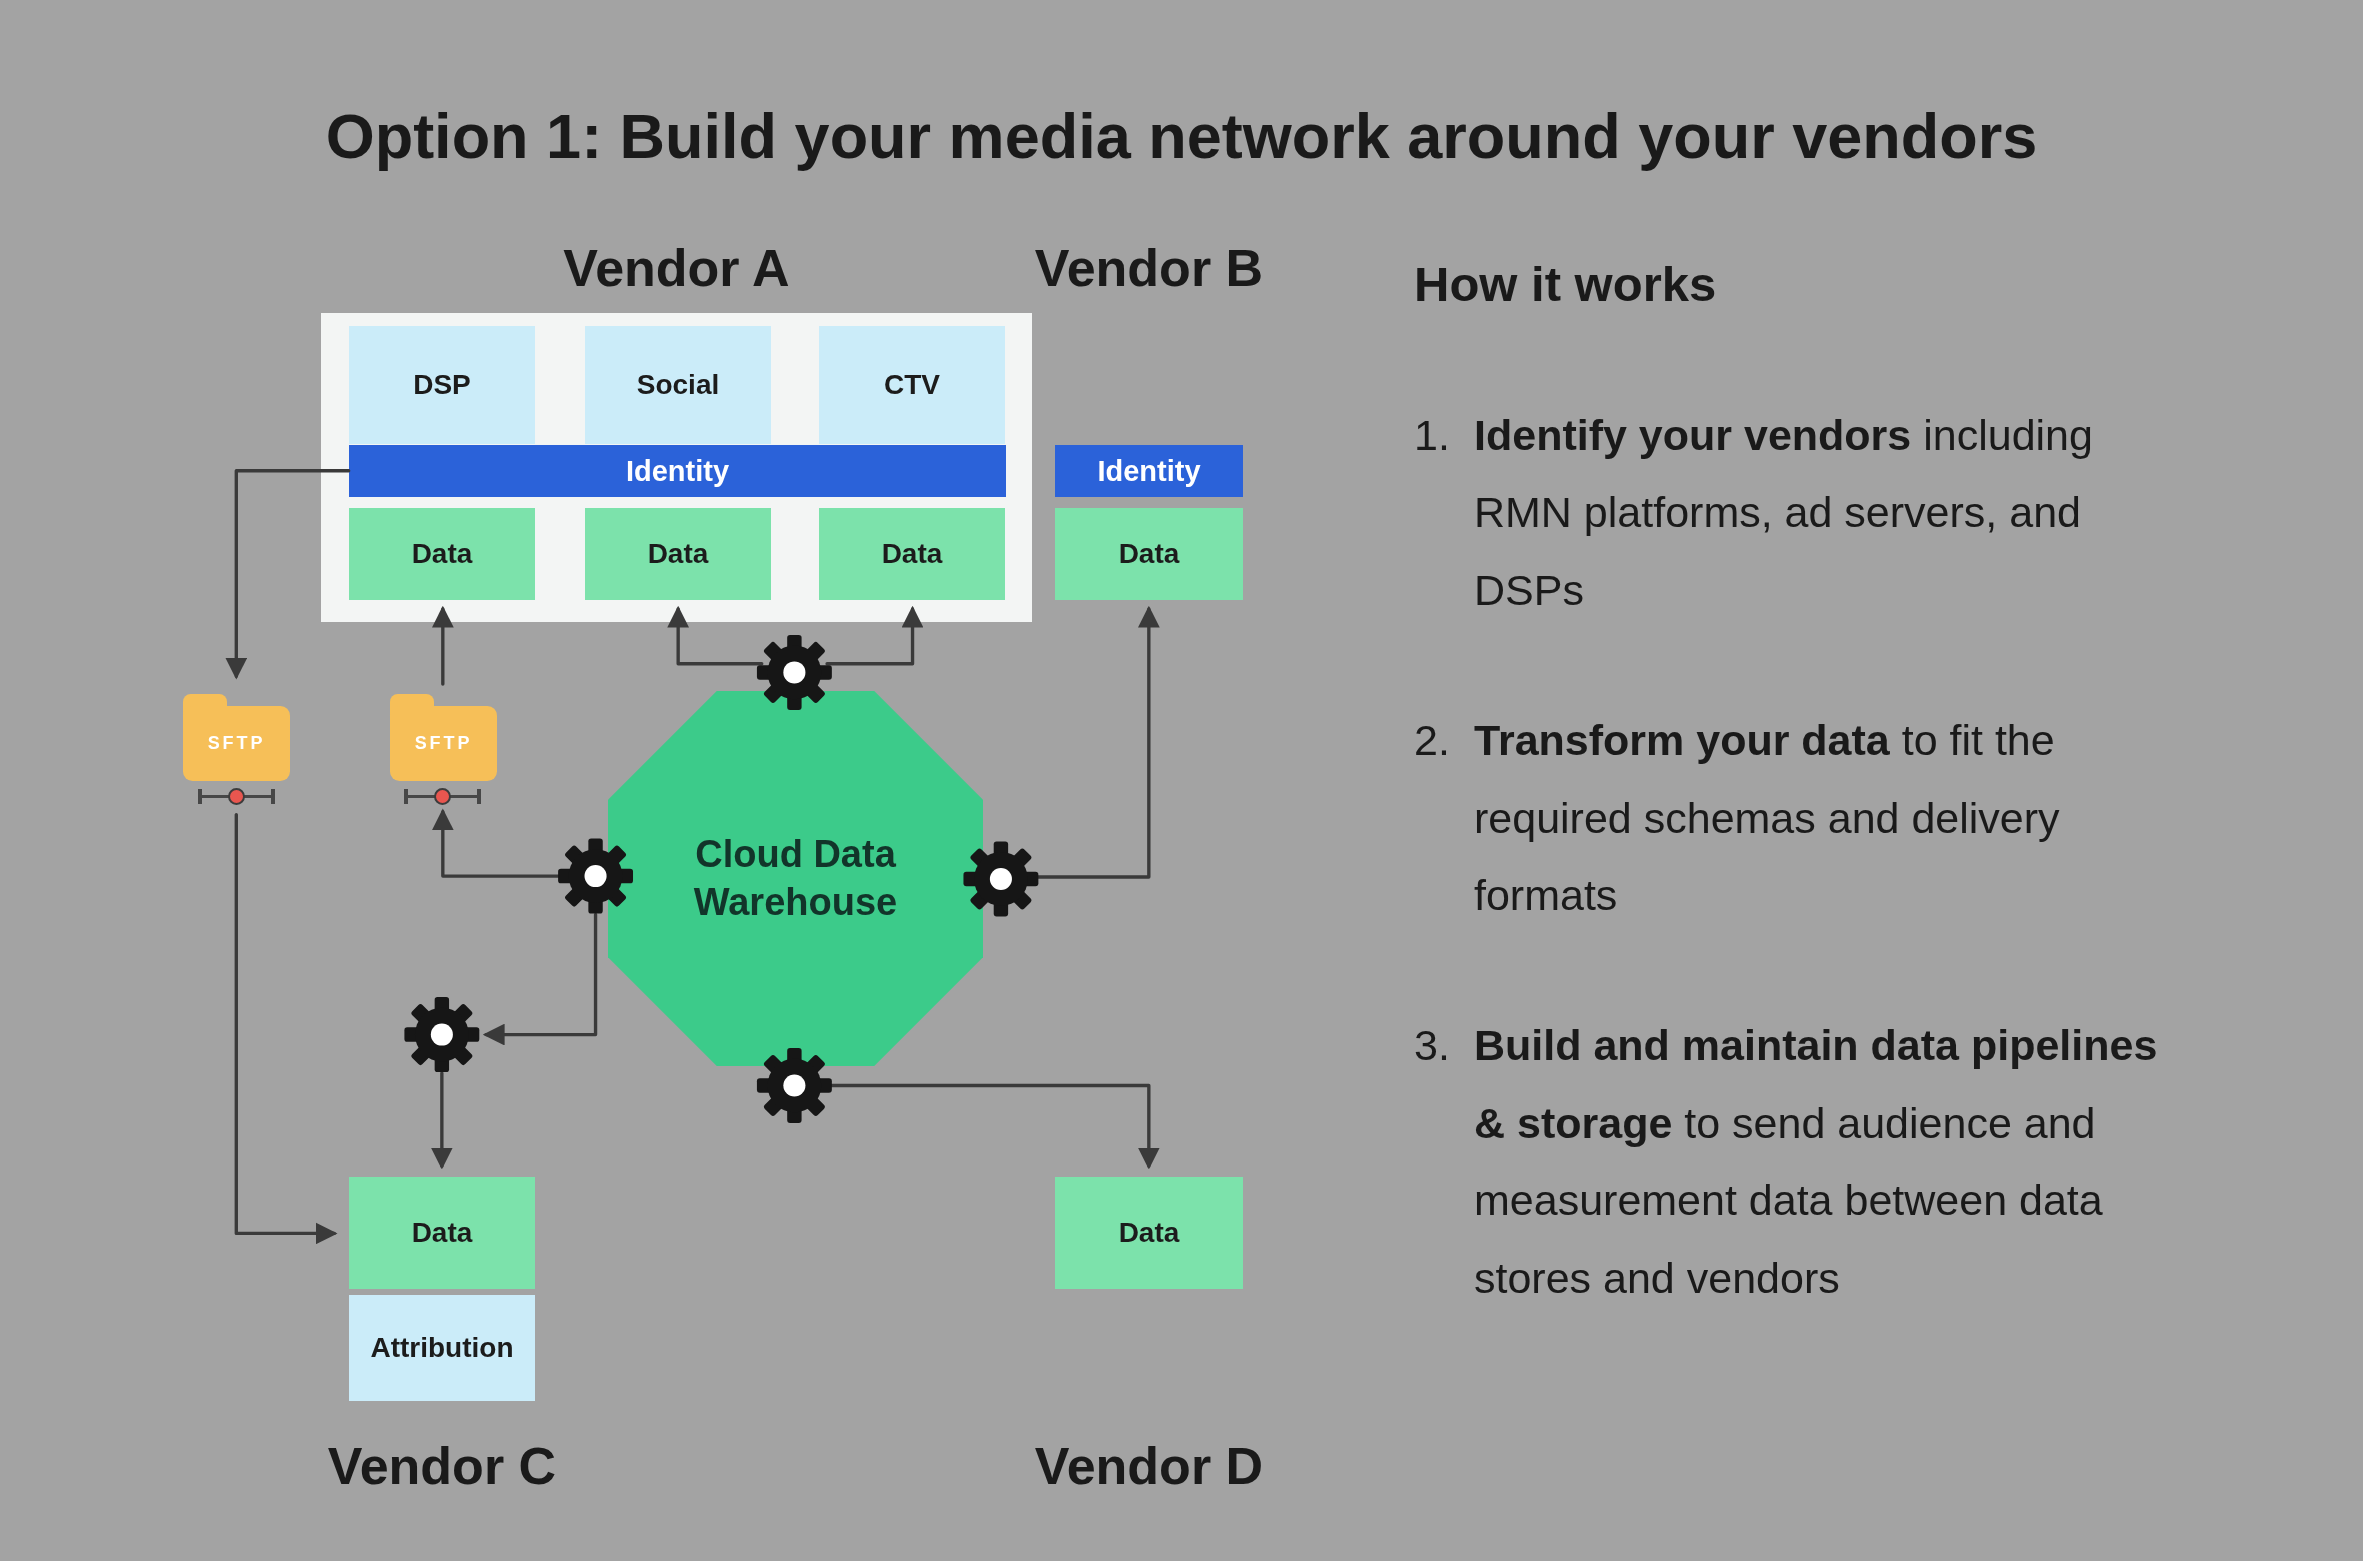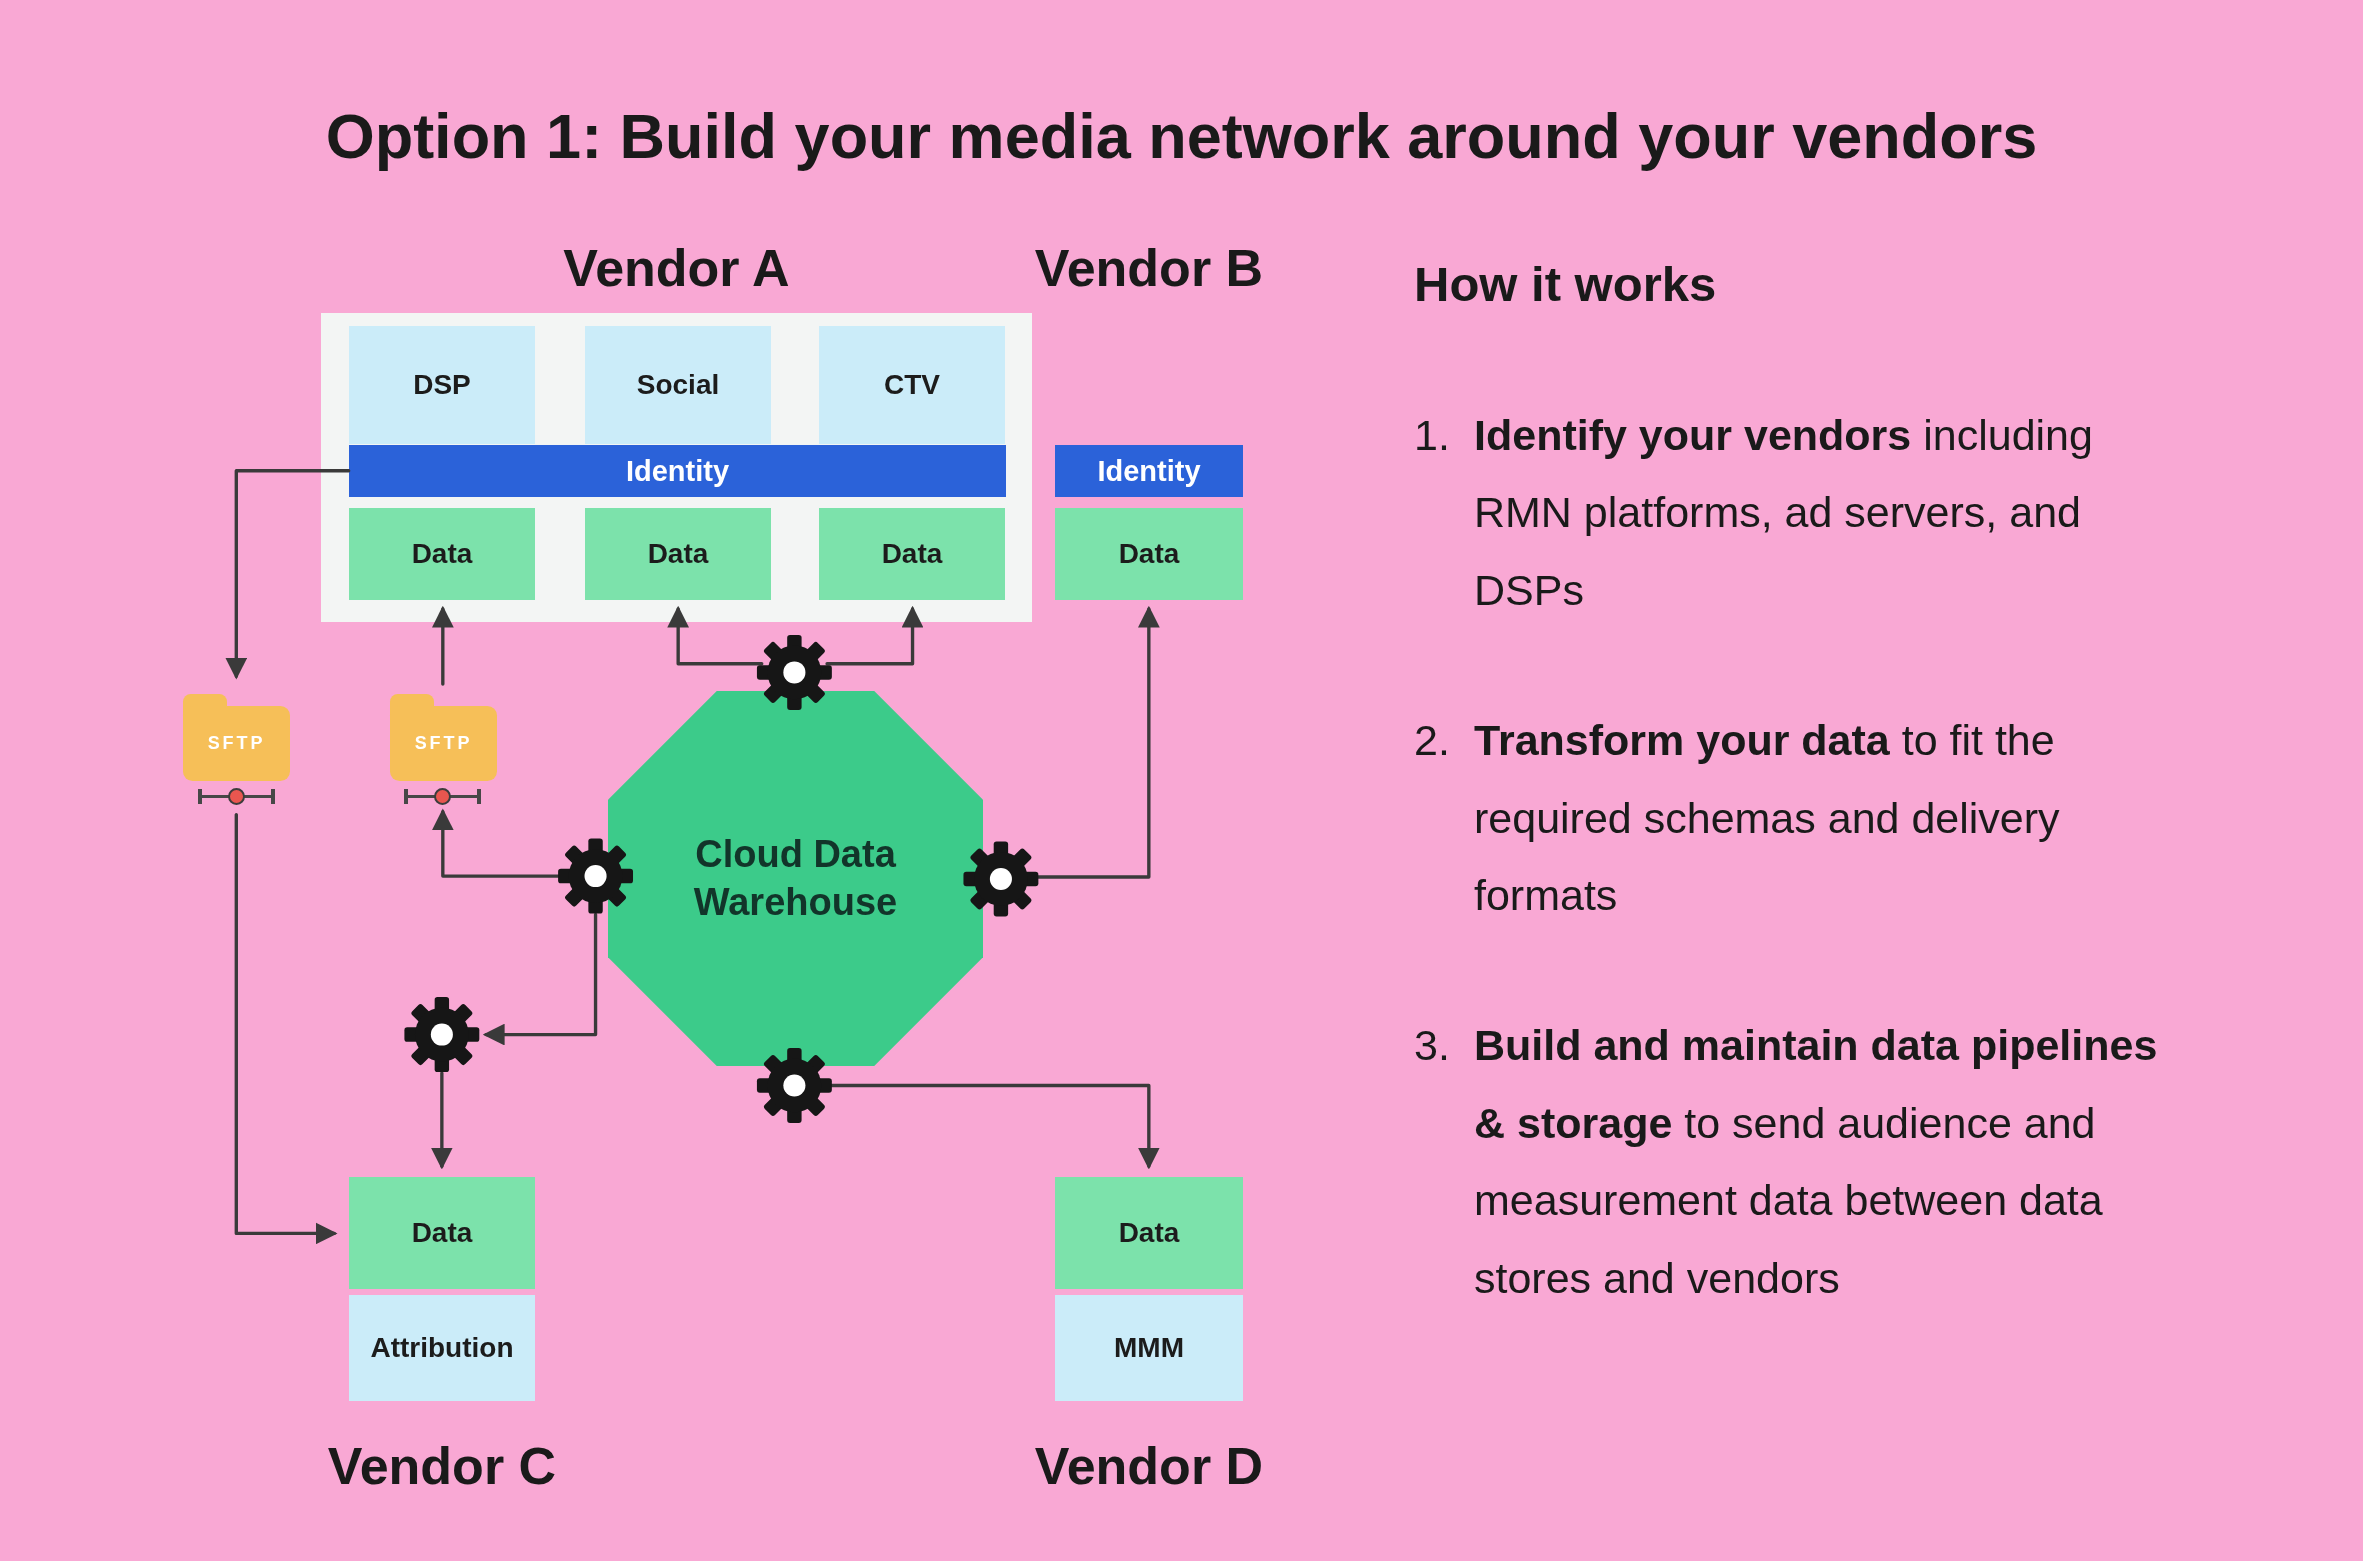--- a/index.html
+++ b/index.html
@@ -1,17 +1,17 @@
 <!DOCTYPE html>
 <html style="--light-blue: #cbecf9; --identity-blue: #2b62d9; --data-green: #7ce2ab; --warehouse-green: #3ccb8a; --folder-orange: #f6bf58; --node-red: #e9564f; --arrow-dark: #3a3a3a; --text-dark: #1a1a1a; --group-gray: #f3f5f4;"><head>
 <meta charset="utf-8">
 <style>
   html,body{margin:0;padding:0;background:#ffffff;}
   body{font-family:"Liberation Sans", sans-serif;color:#1a1a1a;}
-  .canvas{position:relative;width:2363px;height:1561px;background:#f9a8d4;overflow:hidden;}
+  .canvas{position:relative;width:2363px;height:1561px;background:#a3a3a3;overflow:hidden;}
 
   
   #page-title{position:absolute;left:0;top:100px;width:2363px;text-align:center;
     font-size:63px;font-weight:700;margin:0;color:#1a1a1a;}
 
   
   .vendor-label{position:absolute;font-size:52px;font-weight:700;text-align:center;color:#1a1a1a;}
   #label-vendor-a{left:321px;top:238px;width:711px;}
   #label-vendor-b{left:1028px;top:238px;width:242px;}
   #label-vendor-c{left:321px;top:1436px;width:242px;}
@@ -133,21 +133,20 @@
     <div class="nline"></div>
     <div class="tickl"></div>
     <div class="tickr"></div>
     <div class="dot"></div>
   </div>
 
   <div class="db green" id="data-c">Data</div>
   <div class="db blue" id="attr-c">Attribution</div>
 
   <div class="db green" id="data-d">Data</div>
-  <div class="db blue" id="mmm-d">MMM</div>
 
   <svg id="overlay" viewBox="0 0 2460 1625">
     <defs>
       <marker id="arrowhead" viewBox="0 0 10 10" refX="8.5" refY="5" markerWidth="6.5" markerHeight="6.5" orient="auto-start-reverse">
         <path d="M0 0 L10 5 L0 10 Z" fill="#3a3a3a"></path>
       </marker>
       <g id="gear">
         <rect x="-7.5" y="-39" width="15" height="78" rx="3" fill="#161616"></rect>
         <rect x="-7.5" y="-39" width="15" height="78" rx="3" fill="#161616" transform="rotate(45)"></rect>
         <rect x="-7.5" y="-39" width="15" height="78" rx="3" fill="#161616" transform="rotate(90)"></rect>

